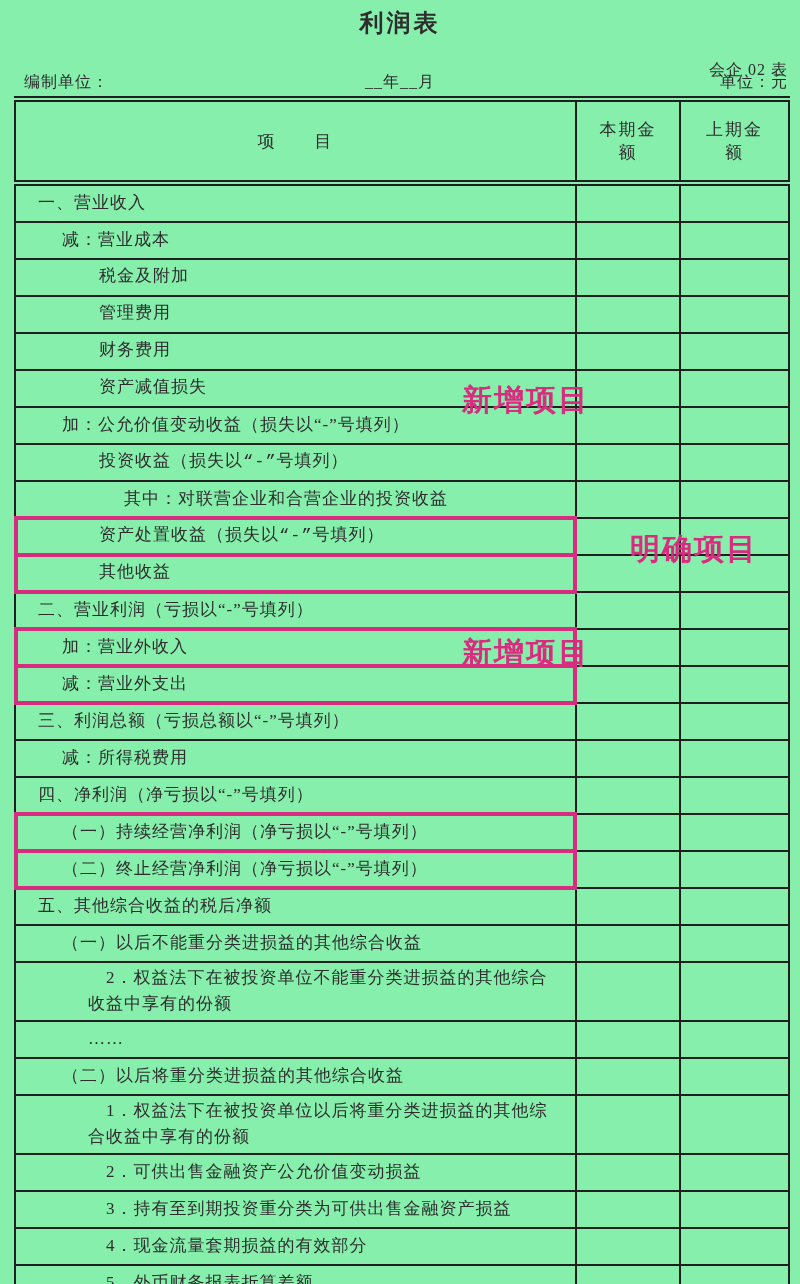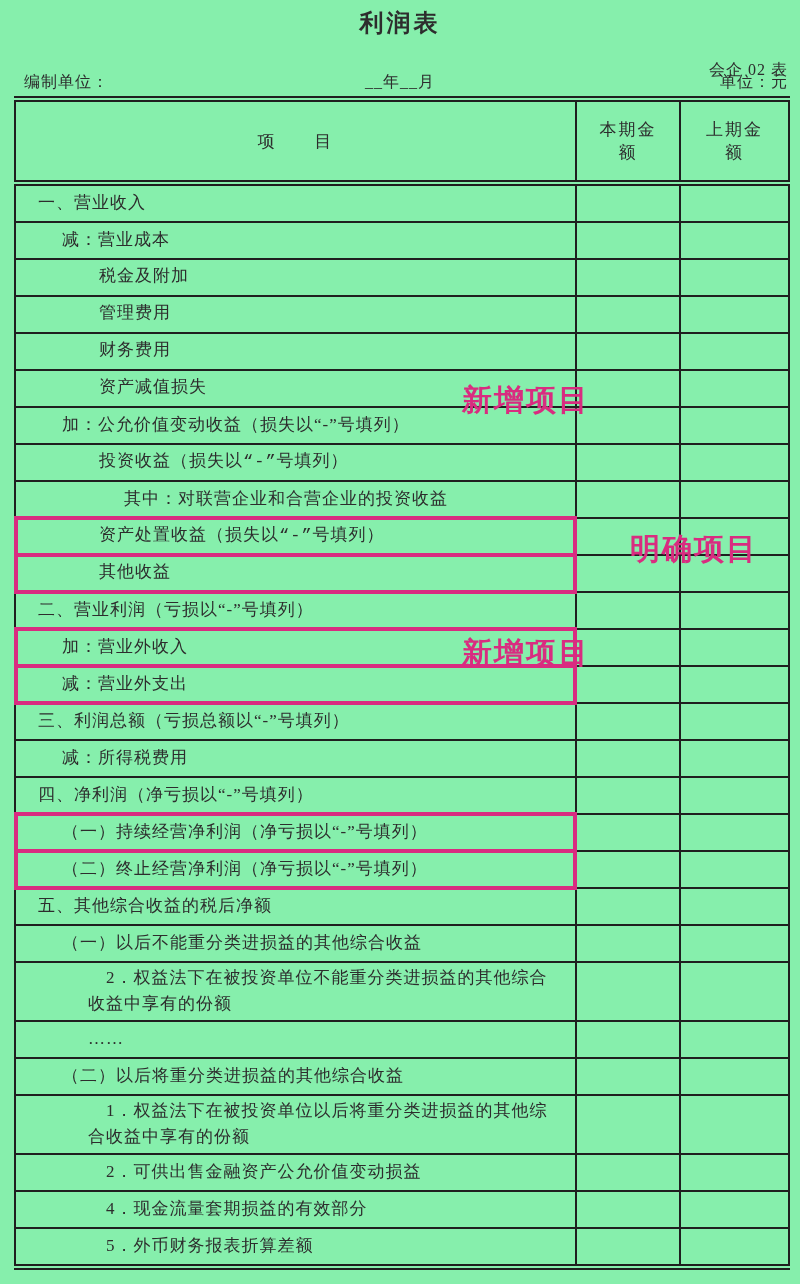--- a/index.html
+++ b/index.html
@@ -232,20 +232,25 @@
 合收益中享有的份额</td>
           <td class="amount"></td>
           <td class="amount"></td>
         </tr>
         <tr>
           <td class="label i3">2．可供出售金融资产公允价值变动损益</td>
           <td class="amount"></td>
           <td class="amount"></td>
         </tr>
         <tr>
+          <td class="label i3">3．持有至到期投资重分类为可供出售金融资产损益</td>
+          <td class="amount"></td>
+          <td class="amount"></td>
+        </tr>
+        <tr>
           <td class="label i3">4．现金流量套期损益的有效部分</td>
           <td class="amount"></td>
           <td class="amount"></td>
         </tr>
         <tr>
           <td class="label i3">5．外币财务报表折算差额</td>
           <td class="amount"></td>
           <td class="amount"></td>
         </tr>
       </tbody>

